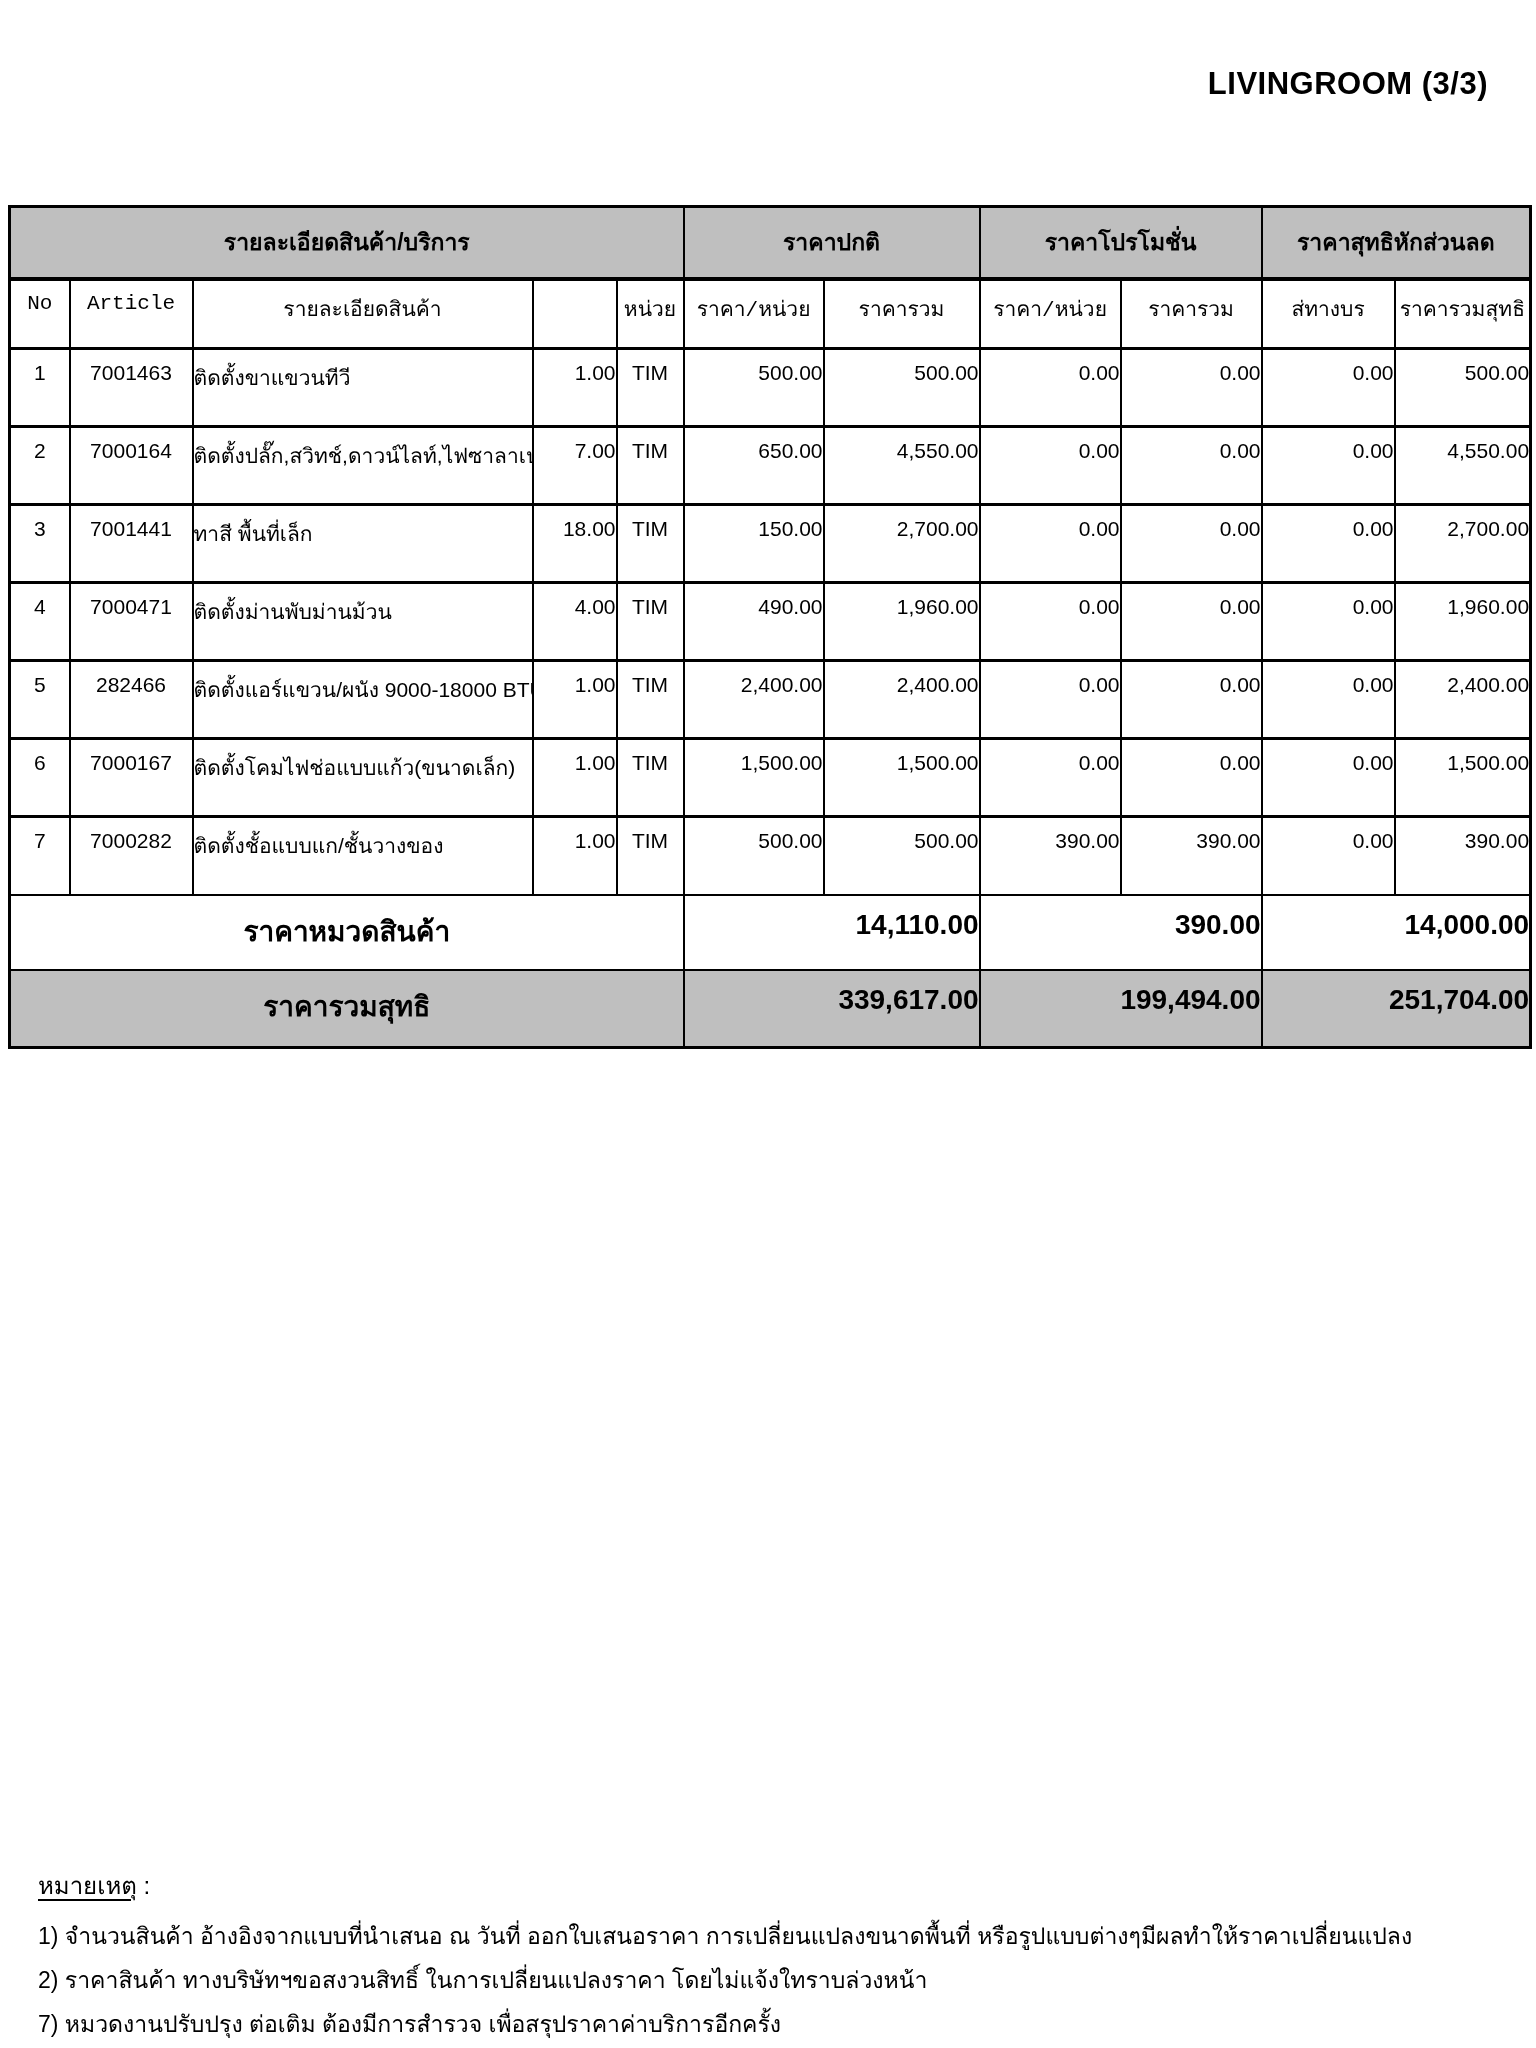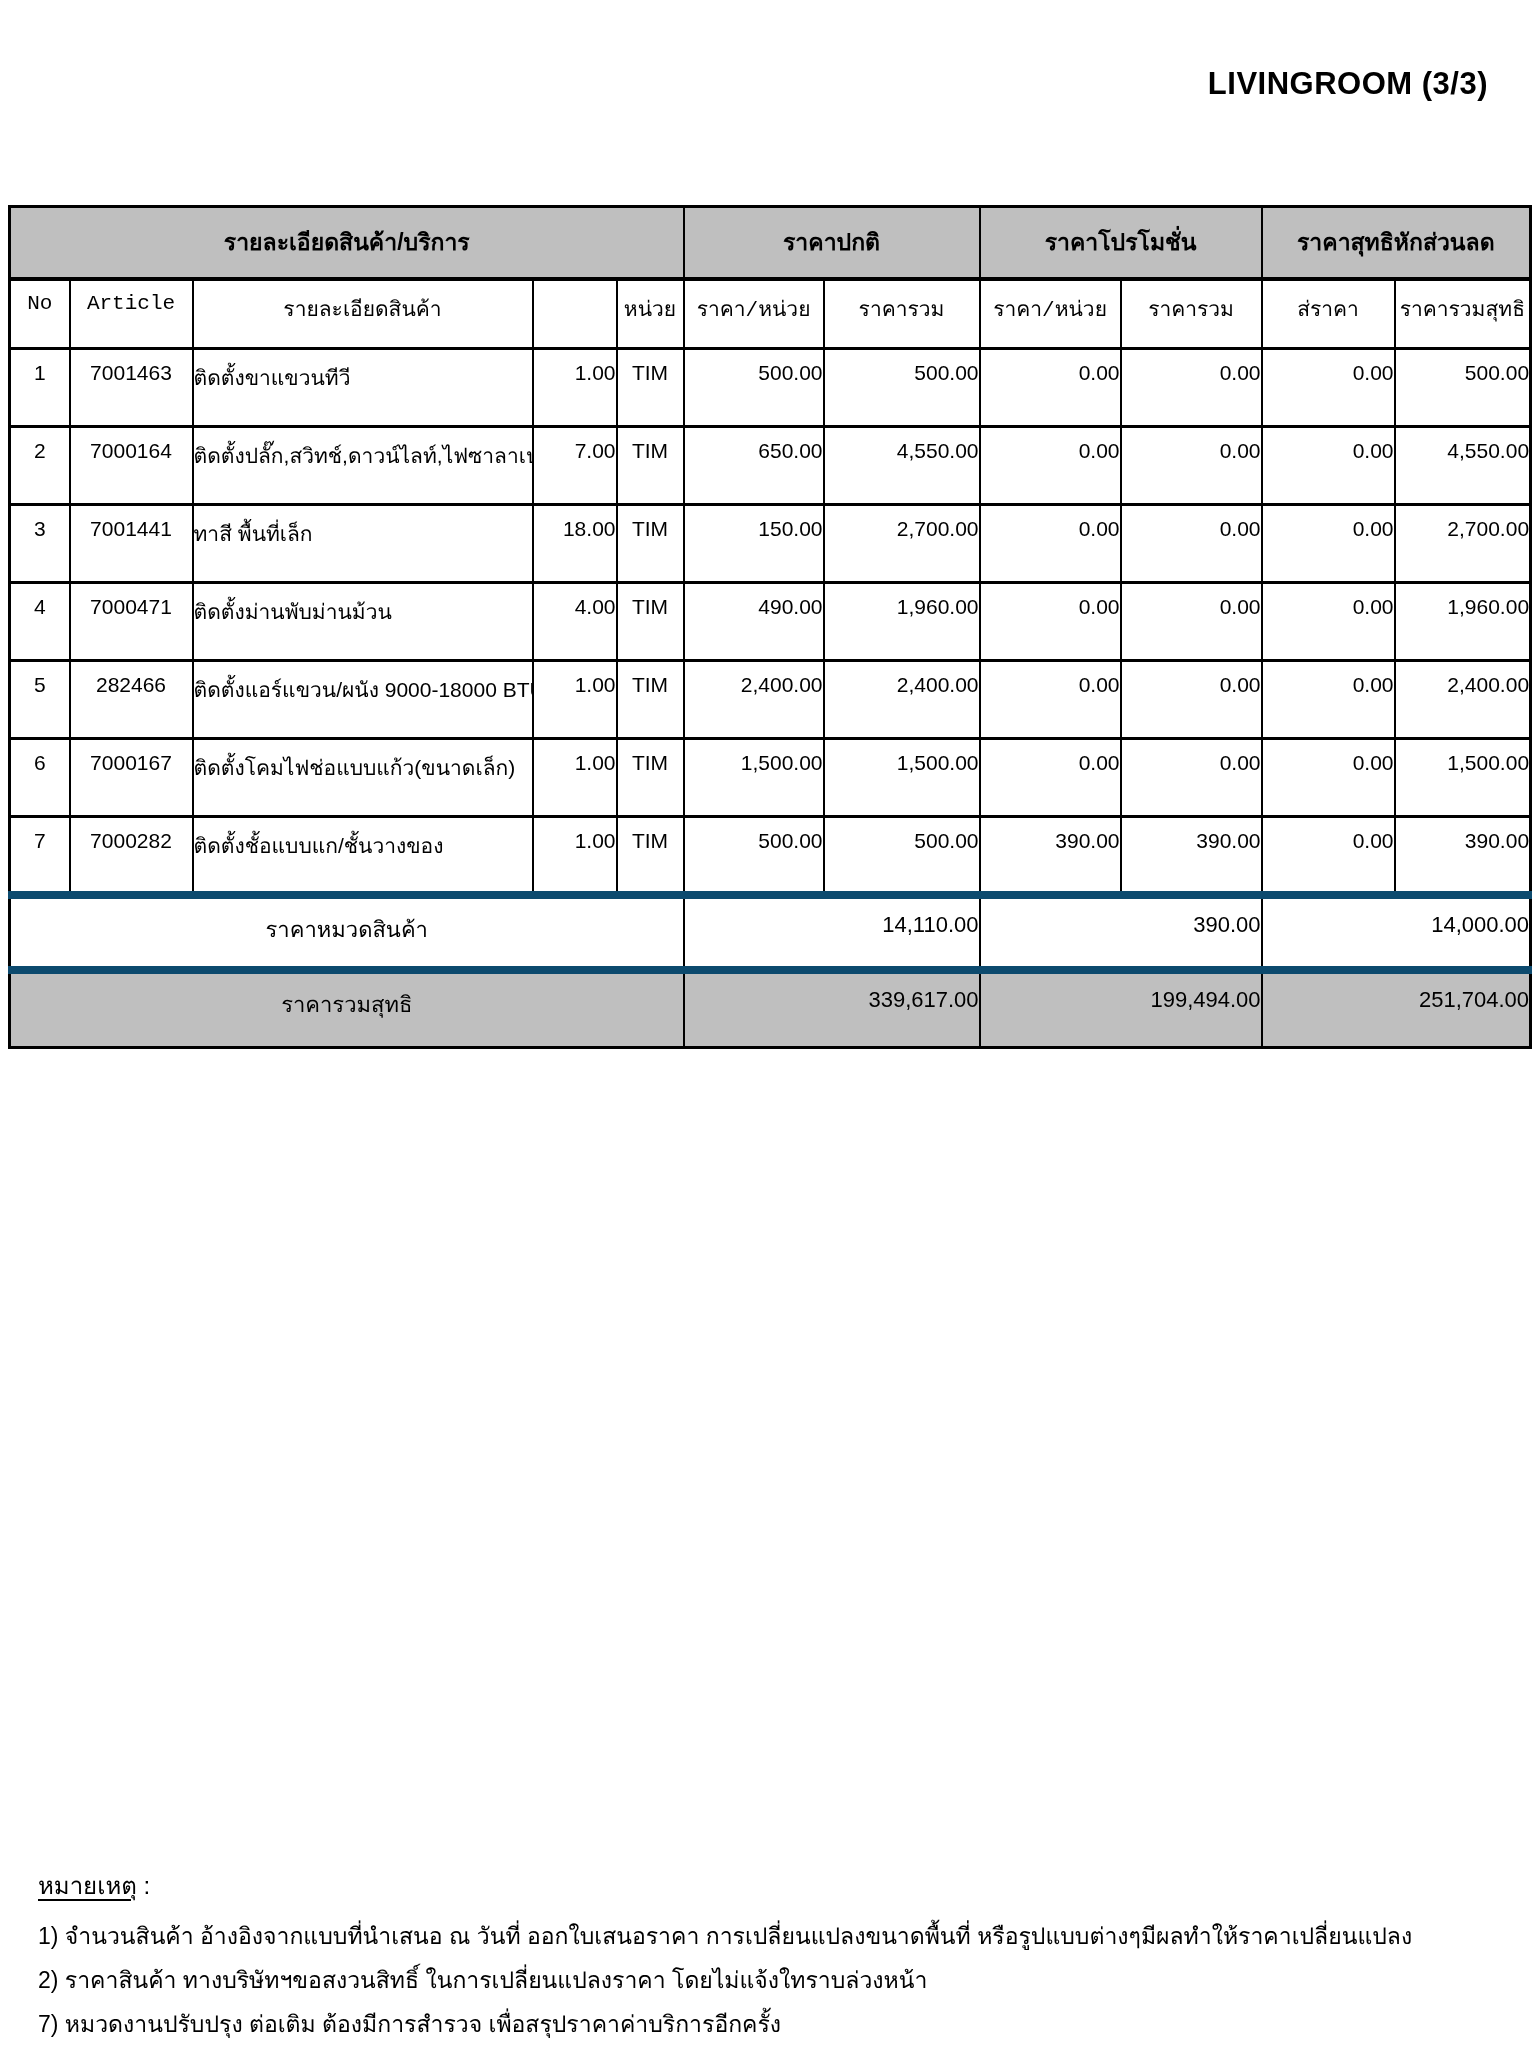--- a/index.html
+++ b/index.html
@@ -57,23 +57,23 @@
     vertical-align:top;
     padding-top:11px;
     background:#fff;
   }
   td.c  { text-align:center; }
   td.num { text-align:right; padding-right:9px; }
   td.desc { text-align:left; padding-left:6px; font-size:20px; }
   td.promo { padding-top:17px; }
   td.net   { padding-top:20px; }
   tr.sum-row td {
-    border-top:8px solid #0c4a6e;
-    font-size:22px;
-    font-weight:400;
+    border-top:1px solid #0c4a6e;
+    font-size:28px;
+    font-weight:700;
     vertical-align:top;
     padding-top:13px;
   }
   tr.sum-row1 { height:75px; }
   tr.sum-row1 td { background:#ffffff; }
   tr.sum-row2 { height:78px; }
   tr.sum-row2 td { background:#bfbfbf; }
   td.sumlabel { text-align:center; }
   .notes {
     position:absolute;
@@ -114,21 +114,21 @@
     <tr class="chead">
       <th>No</th>
       <th>Article</th>
       <th>รายละเอียดสินค้า</th>
       <th></th>
       <th>หน่วย</th>
       <th>ราคา/หน่วย</th>
       <th>ราคารวม</th>
       <th>ราคา/หน่วย</th>
       <th>ราคารวม</th>
-      <th>ส่ราคา</th>
+      <th>ส่ทางบร</th>
       <th>ราคารวมสุทธิ</th>
     </tr>
   </thead>
   <tbody id="rows-body">
   <tr class="data-row">
     <td class="c">1</td>
     <td class="c">7001463</td>
     <td class="desc">ติดตั้งขาแขวนทีวี</td>
     <td class="num">1.00</td>
     <td class="c">TIM</td>

